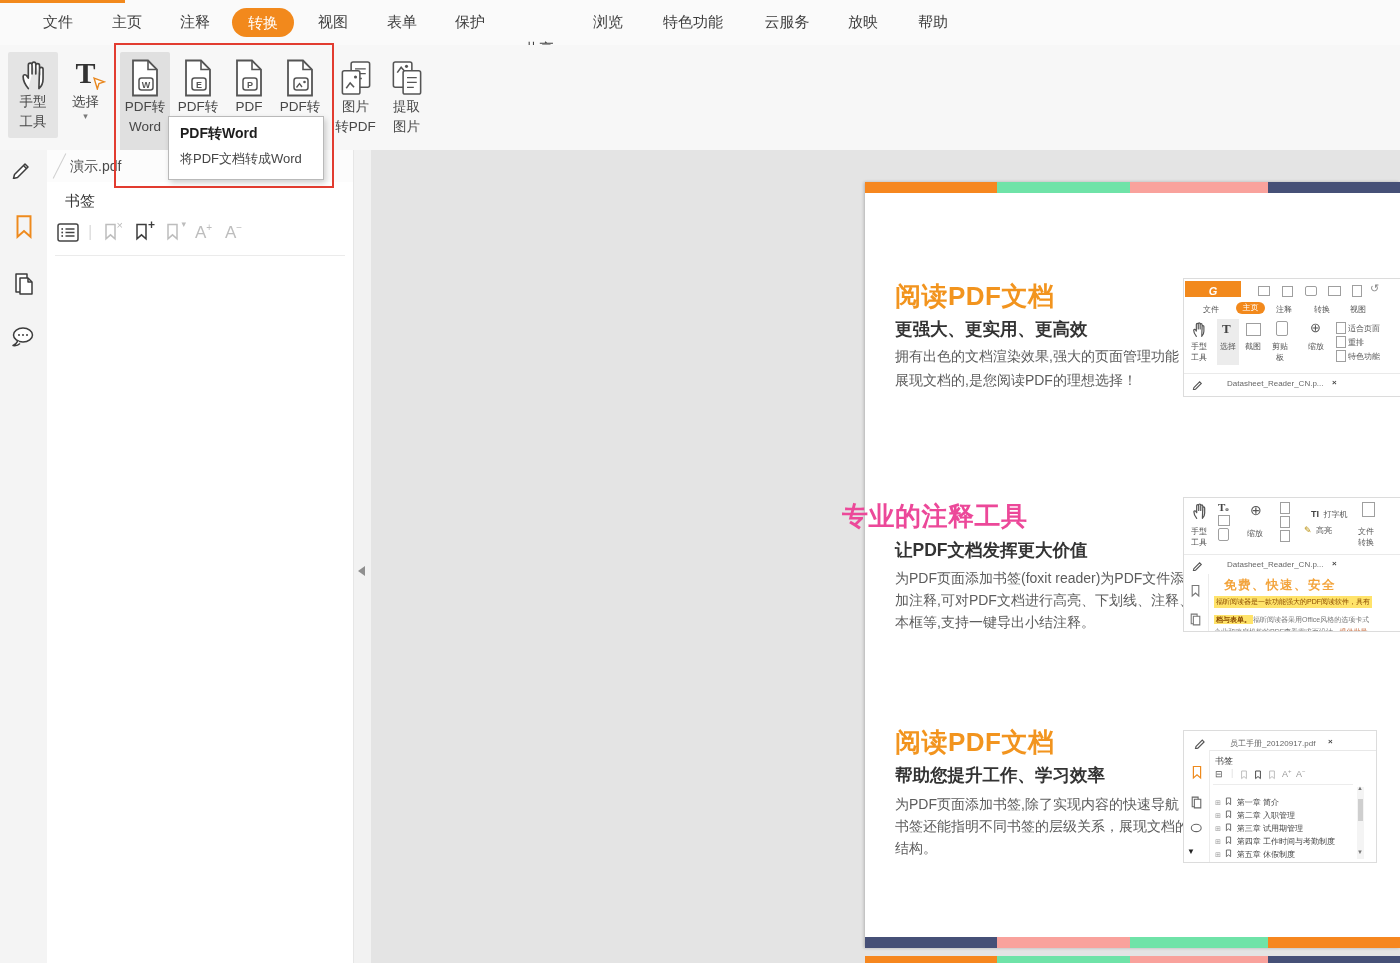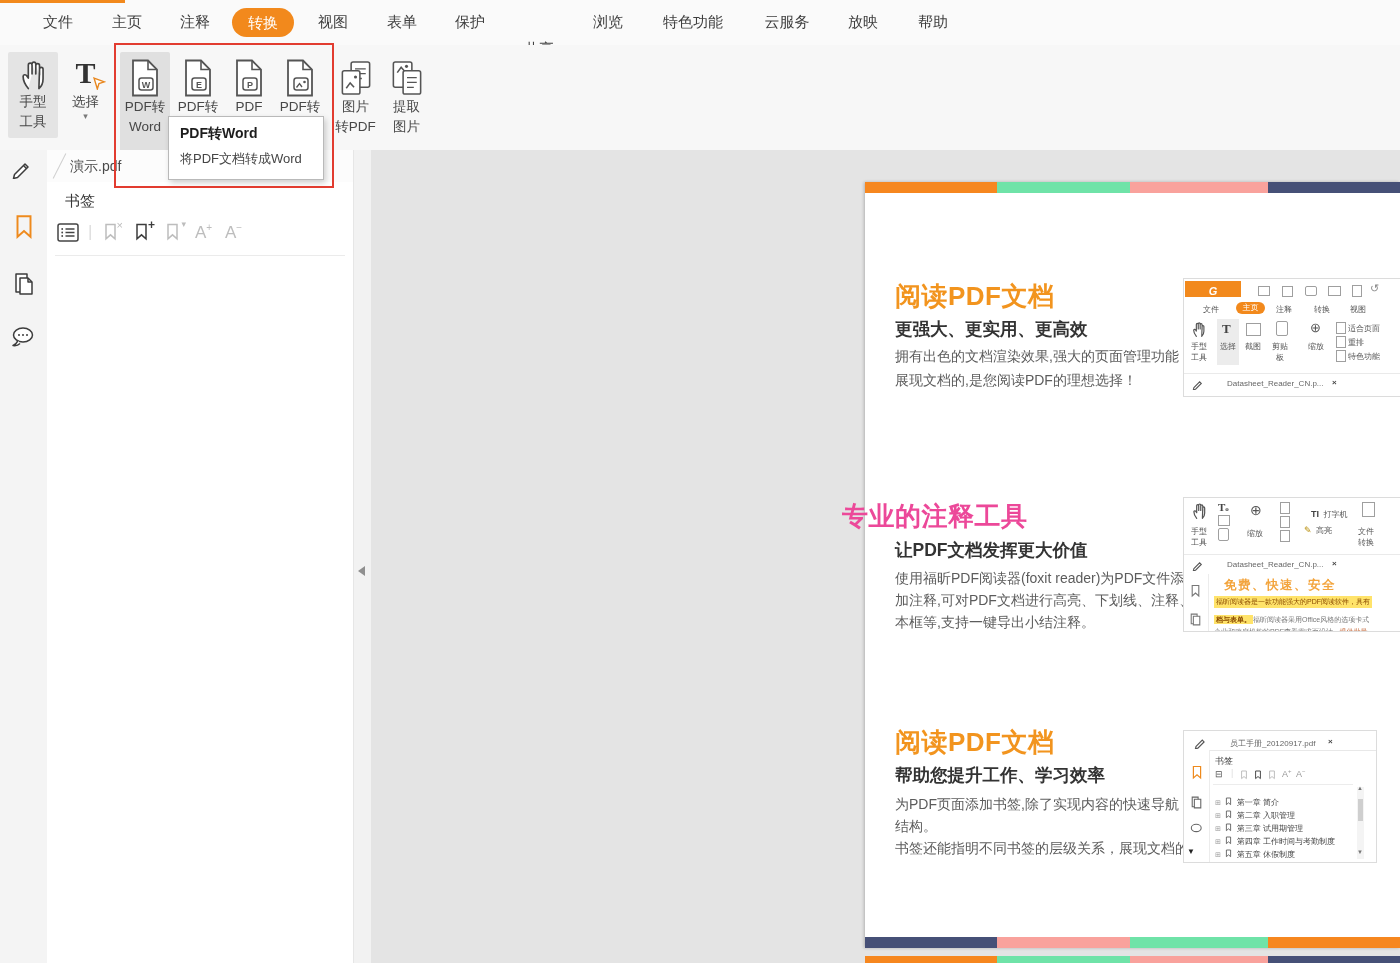--- a/index.html
+++ b/index.html
@@ -274,31 +274,31 @@
   <div class="h1" style="left: 895px; top: 279px; color: rgb(242, 148, 30);">阅读PDF文档</div>
   <div class="h2" style="left:895px;top:317px;">更强大、更实用、更高效</div>
   <div class="body-lines" style="left:895px;top:344px;">
     <div>拥有出色的文档渲染效果,强大的页面管理功能，</div>
     <div>展现文档的,是您阅读PDF的理想选择！</div>
   </div>
 
   <div class="h1" style="left: 842px; top: 499px; color: #ec4899;">专业的注释工具</div>
   <div class="h2" style="left:895px;top:538px;">让PDF文档发挥更大价值</div>
   <div class="body-lines" style="left:895px;top:567px;line-height:22px;">
-    <div style="line-height:22px;">使用福昕PDF阅读器(foxit reader)为PDF文件添</div>
+    <div style="line-height:22px;">为PDF页面添加书签(foxit reader)为PDF文件添</div>
     <div style="line-height:22px;">加注释,可对PDF文档进行高亮、下划线、注释、文</div>
     <div style="line-height:22px;">本框等,支持一键导出小结注释。</div>
   </div>
 
   <div class="h1" style="left: 895px; top: 725px; color: rgb(242, 148, 30);">阅读PDF文档</div>
   <div class="h2" style="left:895px;top:763px;">帮助您提升工作、学习效率</div>
   <div class="body-lines" style="left:895px;top:793px;">
     <div style="line-height:22px;">为PDF页面添加书签,除了实现内容的快速导航，</div>
+    <div style="line-height:22px;">书签还能指明不同书签的层级关系，展现文档的</div>
     <div style="line-height:22px;">结构。</div>
-    <div style="line-height:22px;">书签还能指明不同书签的层级关系，展现文档的</div>
   </div>
 
   <div class="thumb" style="left:1183px;top:278px;width:216px;height:117px;">
     <div class="abs" style="left: 1px; top: 2px; width: 56px; height: 16px; text-align: center; background-color: rgb(242, 137, 28);">
       <span style="font-size:11px;font-weight:bold;color:#fff;font-style:italic;line-height:16px;">G</span>
     </div>
     <div class="mb" style="left:74px;top:7px;width:10px;height:8px;"></div>
     <div class="mb" style="left:98px;top:7px;width:9px;height:9px;"></div>
     <div class="mb" style="left:121px;top:7px;width:10px;height:8px;border-radius:2px;"></div>
     <div class="mb" style="left:144px;top:7px;width:11px;height:8px;"></div>

